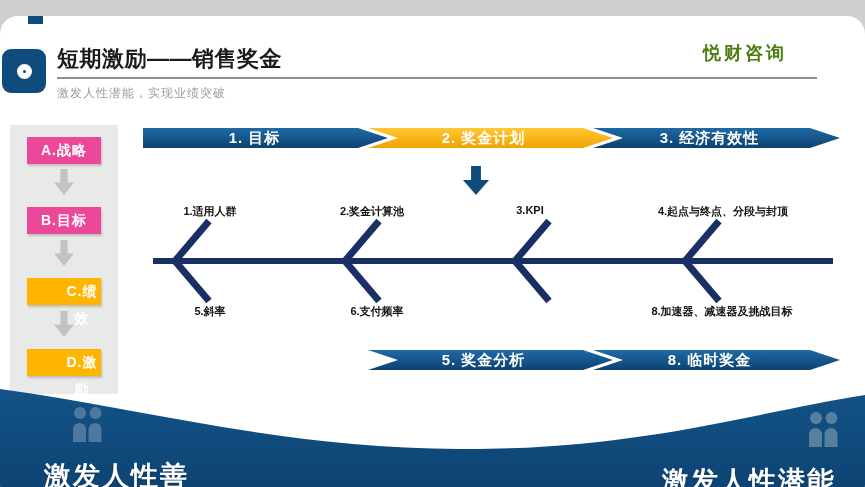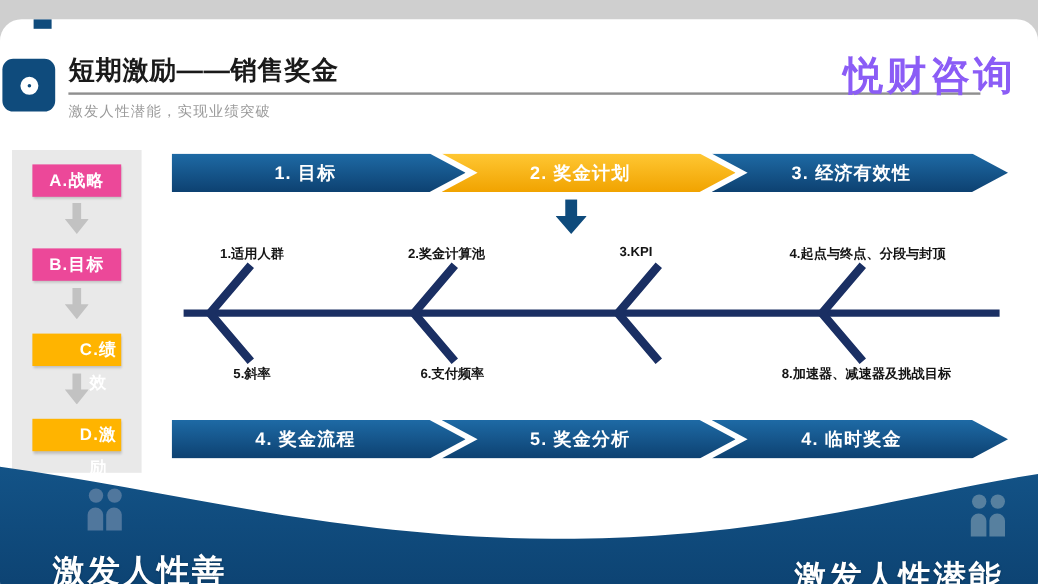--- a/index.html
+++ b/index.html
@@ -9,31 +9,31 @@
     font-family:Liberation Sans, sans-serif;overflow:hidden;margin:16px auto;border-radius:18px;
   }
   
   .top-accent{position:absolute;left:28px;top:0;width:15px;height:8px;background:#0F4B7C;}
   .logo{position:absolute;left:2px;top:33px;width:44px;height:44px;background:#0F4B7C;border-radius:9px;
         display:flex;align-items:center;justify-content:center;}
   .logo-ring{width:15px;height:15px;border:6px solid #ffffff;border-radius:50%;}
   .page-title{position:absolute;left:57px;top:28px;font-size:22px;font-weight:bold;color:#1A1A1A;letter-spacing:.5px;}
   .title-rule{position:absolute;left:57px;top:61px;width:760px;height:2px;background:#8F8F8F;}
   .page-subtitle{position:absolute;left:57px;top:69px;font-size:12px;color:#9A9A9A;letter-spacing:1px;}
-  .watermark{position:absolute;left:703px;top:25px;font-size:33px;font-weight:bold;color:#8b5cf6;letter-spacing:3px;}
+  .watermark{position:absolute;left:703px;top:25px;font-size:18px;font-weight:bold;color:#4d7c0f;letter-spacing:3px;}
   
   .side-strip{position:absolute;left:10px;top:109px;width:108px;height:269px;background:#E9E9E9;}
   .side-box{position:absolute;left:27px;width:74px;height:27px;font-size:14px;font-weight:bold;color:#ffffff;
             text-align:center;line-height:27px;letter-spacing:1px;box-shadow:1px 2px 2px rgba(0,0,0,.18);}
   .side-navy{background:#ec4899;}
   .side-gold{background:#FFB400;padding-left:36px;}
   .side-arrow{position:absolute;left:54px;width:20px;height:26px;background:#C2C2C2;
               clip-path:polygon(32% 0,68% 0,68% 52%,100% 52%,50% 100%,0 52%,32% 52%);}
   
-  .step{position:absolute;height:32px;display:flex;align-items:center;justify-content:center;
+  .step{position:absolute;height:20px;display:flex;align-items:center;justify-content:center;
         font-size:15px;font-weight:bold;color:#ffffff;letter-spacing:1px;
         filter:drop-shadow(0 2px 1.5px rgba(15,60,105,.35));}
   .chev-first{clip-path:polygon(0 0,calc(100% - 30px) 0,100% 50%,calc(100% - 30px) 100%,0 100%);padding-right:22px;}
   .chev{clip-path:polygon(0 0,calc(100% - 30px) 0,100% 50%,calc(100% - 30px) 100%,0 100%,30px 50%);padding-left:8px;padding-right:22px;}
   .step-navy{background:linear-gradient(180deg,#1E6AA5 0%,#0D4171 100%);}
   .step-gold{background:linear-gradient(180deg,#FFC733 0%,#F1A300 100%);}
   .down-arrow{position:absolute;left:463px;top:150px;width:26px;height:29px;background:#0F4B7C;
               clip-path:polygon(31% 0,69% 0,69% 48%,100% 48%,50% 100%,0 48%,31% 48%);}
   
   .fish-label{position:absolute;transform:translateX(-50%);white-space:nowrap;
@@ -81,23 +81,22 @@
 
   <div class="fish-label" style="left:210px;top:188px">1.适用人群</div>
   <div class="fish-label" style="left:372px;top:188px">2.奖金计算池</div>
   <div class="fish-label" style="left:530px;top:188px">3.KPI</div>
   <div class="fish-label" style="left:723px;top:188px">4.起点与终点、分段与封顶</div>
 
   <div class="fish-label" style="left:210px;top:288px">5.斜率</div>
   <div class="fish-label" style="left:377px;top:288px">6.支付频率</div>
   <div class="fish-label" style="left:722px;top:288px">8.加速器、减速器及挑战目标</div>
 
-  <div class="step chev-first step-navy" style="left:143px;top:334px;width:245px">4. 奖金流程</div>
   <div class="step chev step-navy" style="left:368px;top:334px;width:245px">5. 奖金分析</div>
-  <div class="step chev step-navy" style="left:593px;top:334px;width:247px">4. 临时奖金</div>
+  <div class="step chev step-navy" style="left:593px;top:334px;width:247px">8. 临时奖金</div>
 
   <svg style="position:absolute;left:0;top:370px" width="865" height="117" viewBox="0 0 865 117">
     <defs>
       <linearGradient id="fg" x1="0" y1="0" x2="0" y2="1">
         <stop offset="0" stop-color="#135387"></stop>
         <stop offset="1" stop-color="#0C4170"></stop>
       </linearGradient>
     </defs>
     <path d="M0,3 C140,22 280,62 460,63 C640,64 755,26 865,9 L865,117 L0,117 Z" fill="url(#fg)"></path>
     <rect x="0" y="109" width="865" height="8" fill="#2B689D"></rect>

